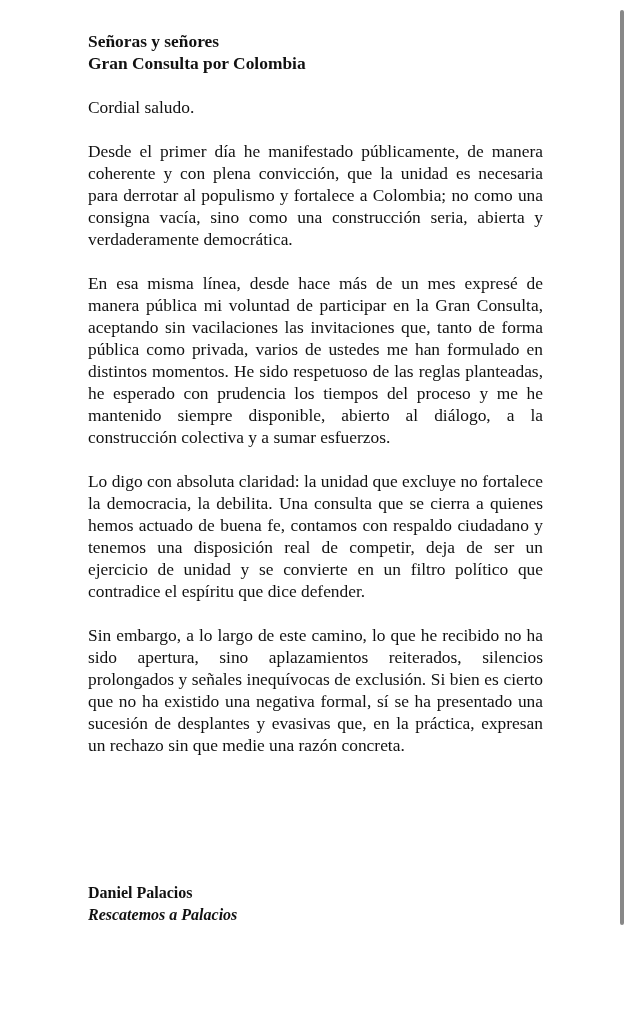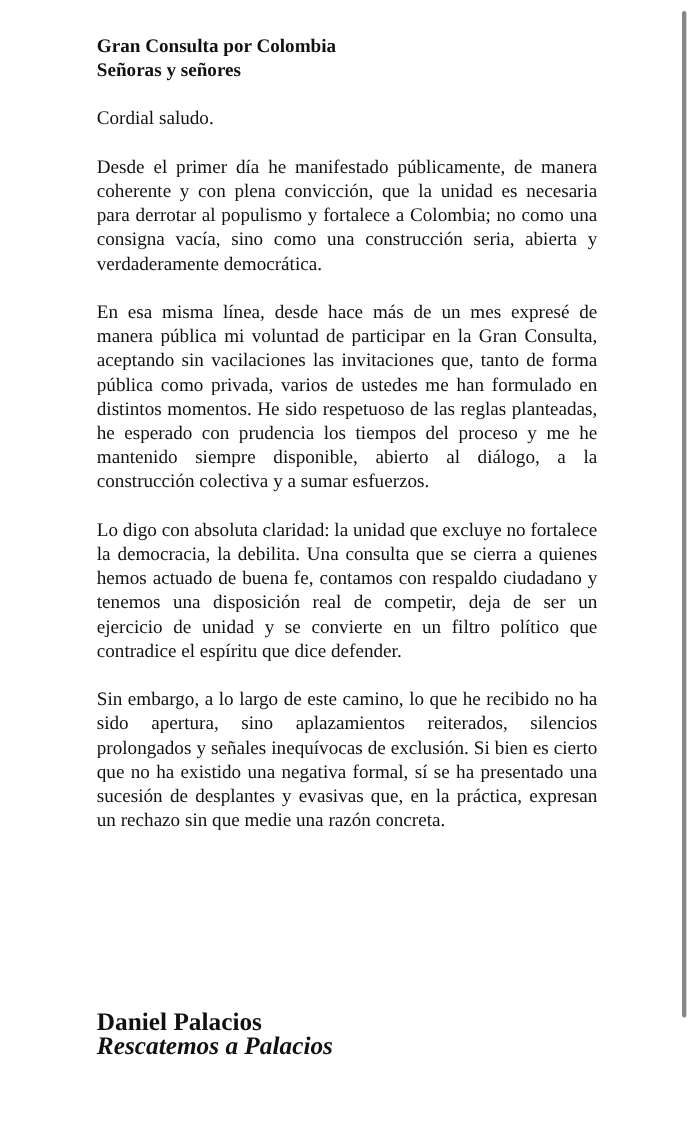--- a/index.html
+++ b/index.html
@@ -32,22 +32,22 @@
       display: block;
     }
     .para {
       margin: 22px 0 0 0;
       text-align: justify;
       text-align-last: left;
     }
     .signature {
       position: absolute;
       left: 88px;
-      top: 918px;
-      font-size: 23px;
+      top: 882px;
+      font-size: 16px;
       line-height: 22px;
     }
     .sig-name {
       font-weight: bold;
       display: block;
     }
     .sig-org {
       font-weight: bold;
       font-style: italic;
       display: block;
@@ -60,22 +60,22 @@
       height: 915px;
       background: #888888;
       border-radius: 2px;
     }
   </style>
 </head>
 <body>
 
 <div class="page">
   <div>
+    <span class="header-line">Señoras y señores</span>
     <span class="header-line">Gran Consulta por Colombia</span>
-    <span class="header-line">Señoras y señores</span>
   </div>
   <span class="greeting">Cordial saludo.</span>
   <p class="para">Desde el primer día he manifestado públicamente, de manera coherente y con plena convicción, que la unidad es necesaria para derrotar al populismo y fortalece a Colombia; no como una consigna vacía, sino como una construcción seria, abierta y verdaderamente democrática.</p>
   <p class="para">En esa misma línea, desde hace más de un mes expresé de manera pública mi voluntad de participar en la Gran Consulta, aceptando sin vacilaciones las invitaciones que, tanto de forma pública como privada, varios de ustedes me han formulado en distintos momentos. He sido respetuoso de las reglas planteadas, he esperado con prudencia los tiempos del proceso y me he mantenido siempre disponible, abierto al diálogo, a la construcción colectiva y a sumar esfuerzos.</p>
   <p class="para">Lo digo con absoluta claridad: la unidad que excluye no fortalece la democracia, la debilita. Una consulta que se cierra a quienes hemos actuado de buena fe, contamos con respaldo ciudadano y tenemos una disposición real de competir, deja de ser un ejercicio de unidad y se convierte en un filtro político que contradice el espíritu que dice defender.</p>
   <p class="para">Sin embargo, a lo largo de este camino, lo que he recibido no ha sido apertura, sino aplazamientos reiterados, silencios prolongados y señales inequívocas de exclusión. Si bien es cierto que no ha existido una negativa formal, sí se ha presentado una sucesión de desplantes y evasivas que, en la práctica, expresan un rechazo sin que medie una razón concreta.</p>
 </div>
 
 <div class="signature">
   <span class="sig-name">Daniel Palacios</span>

